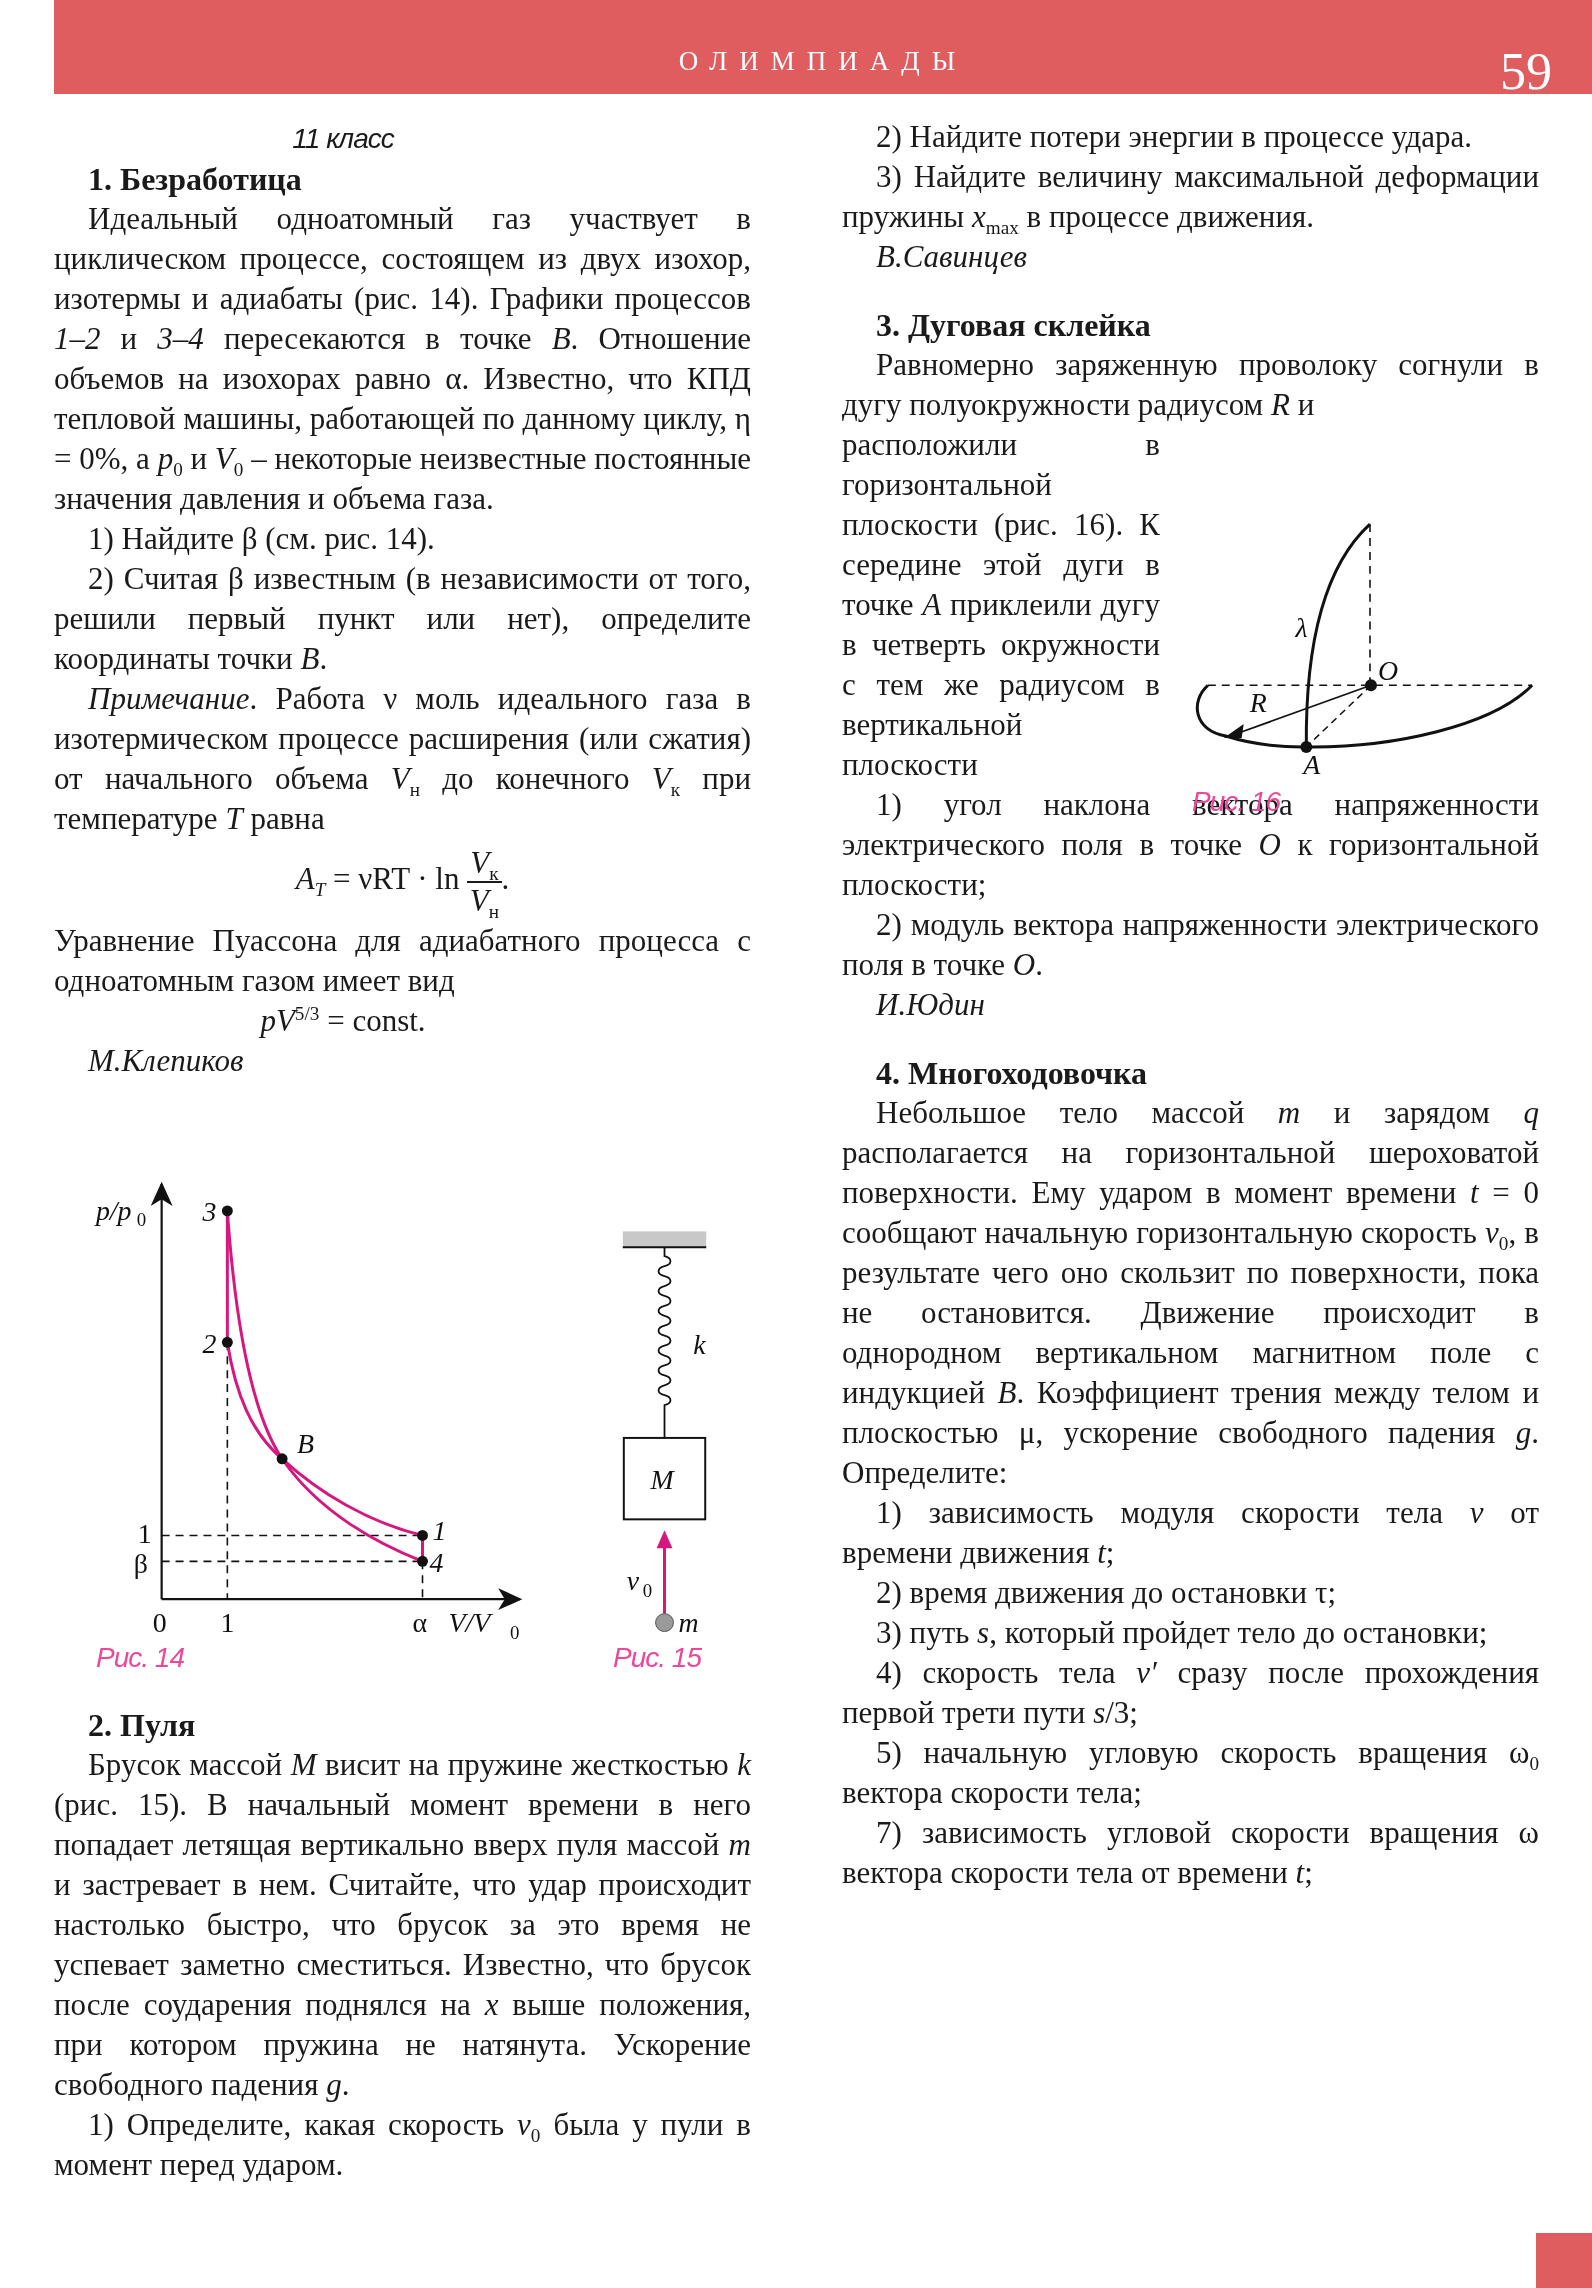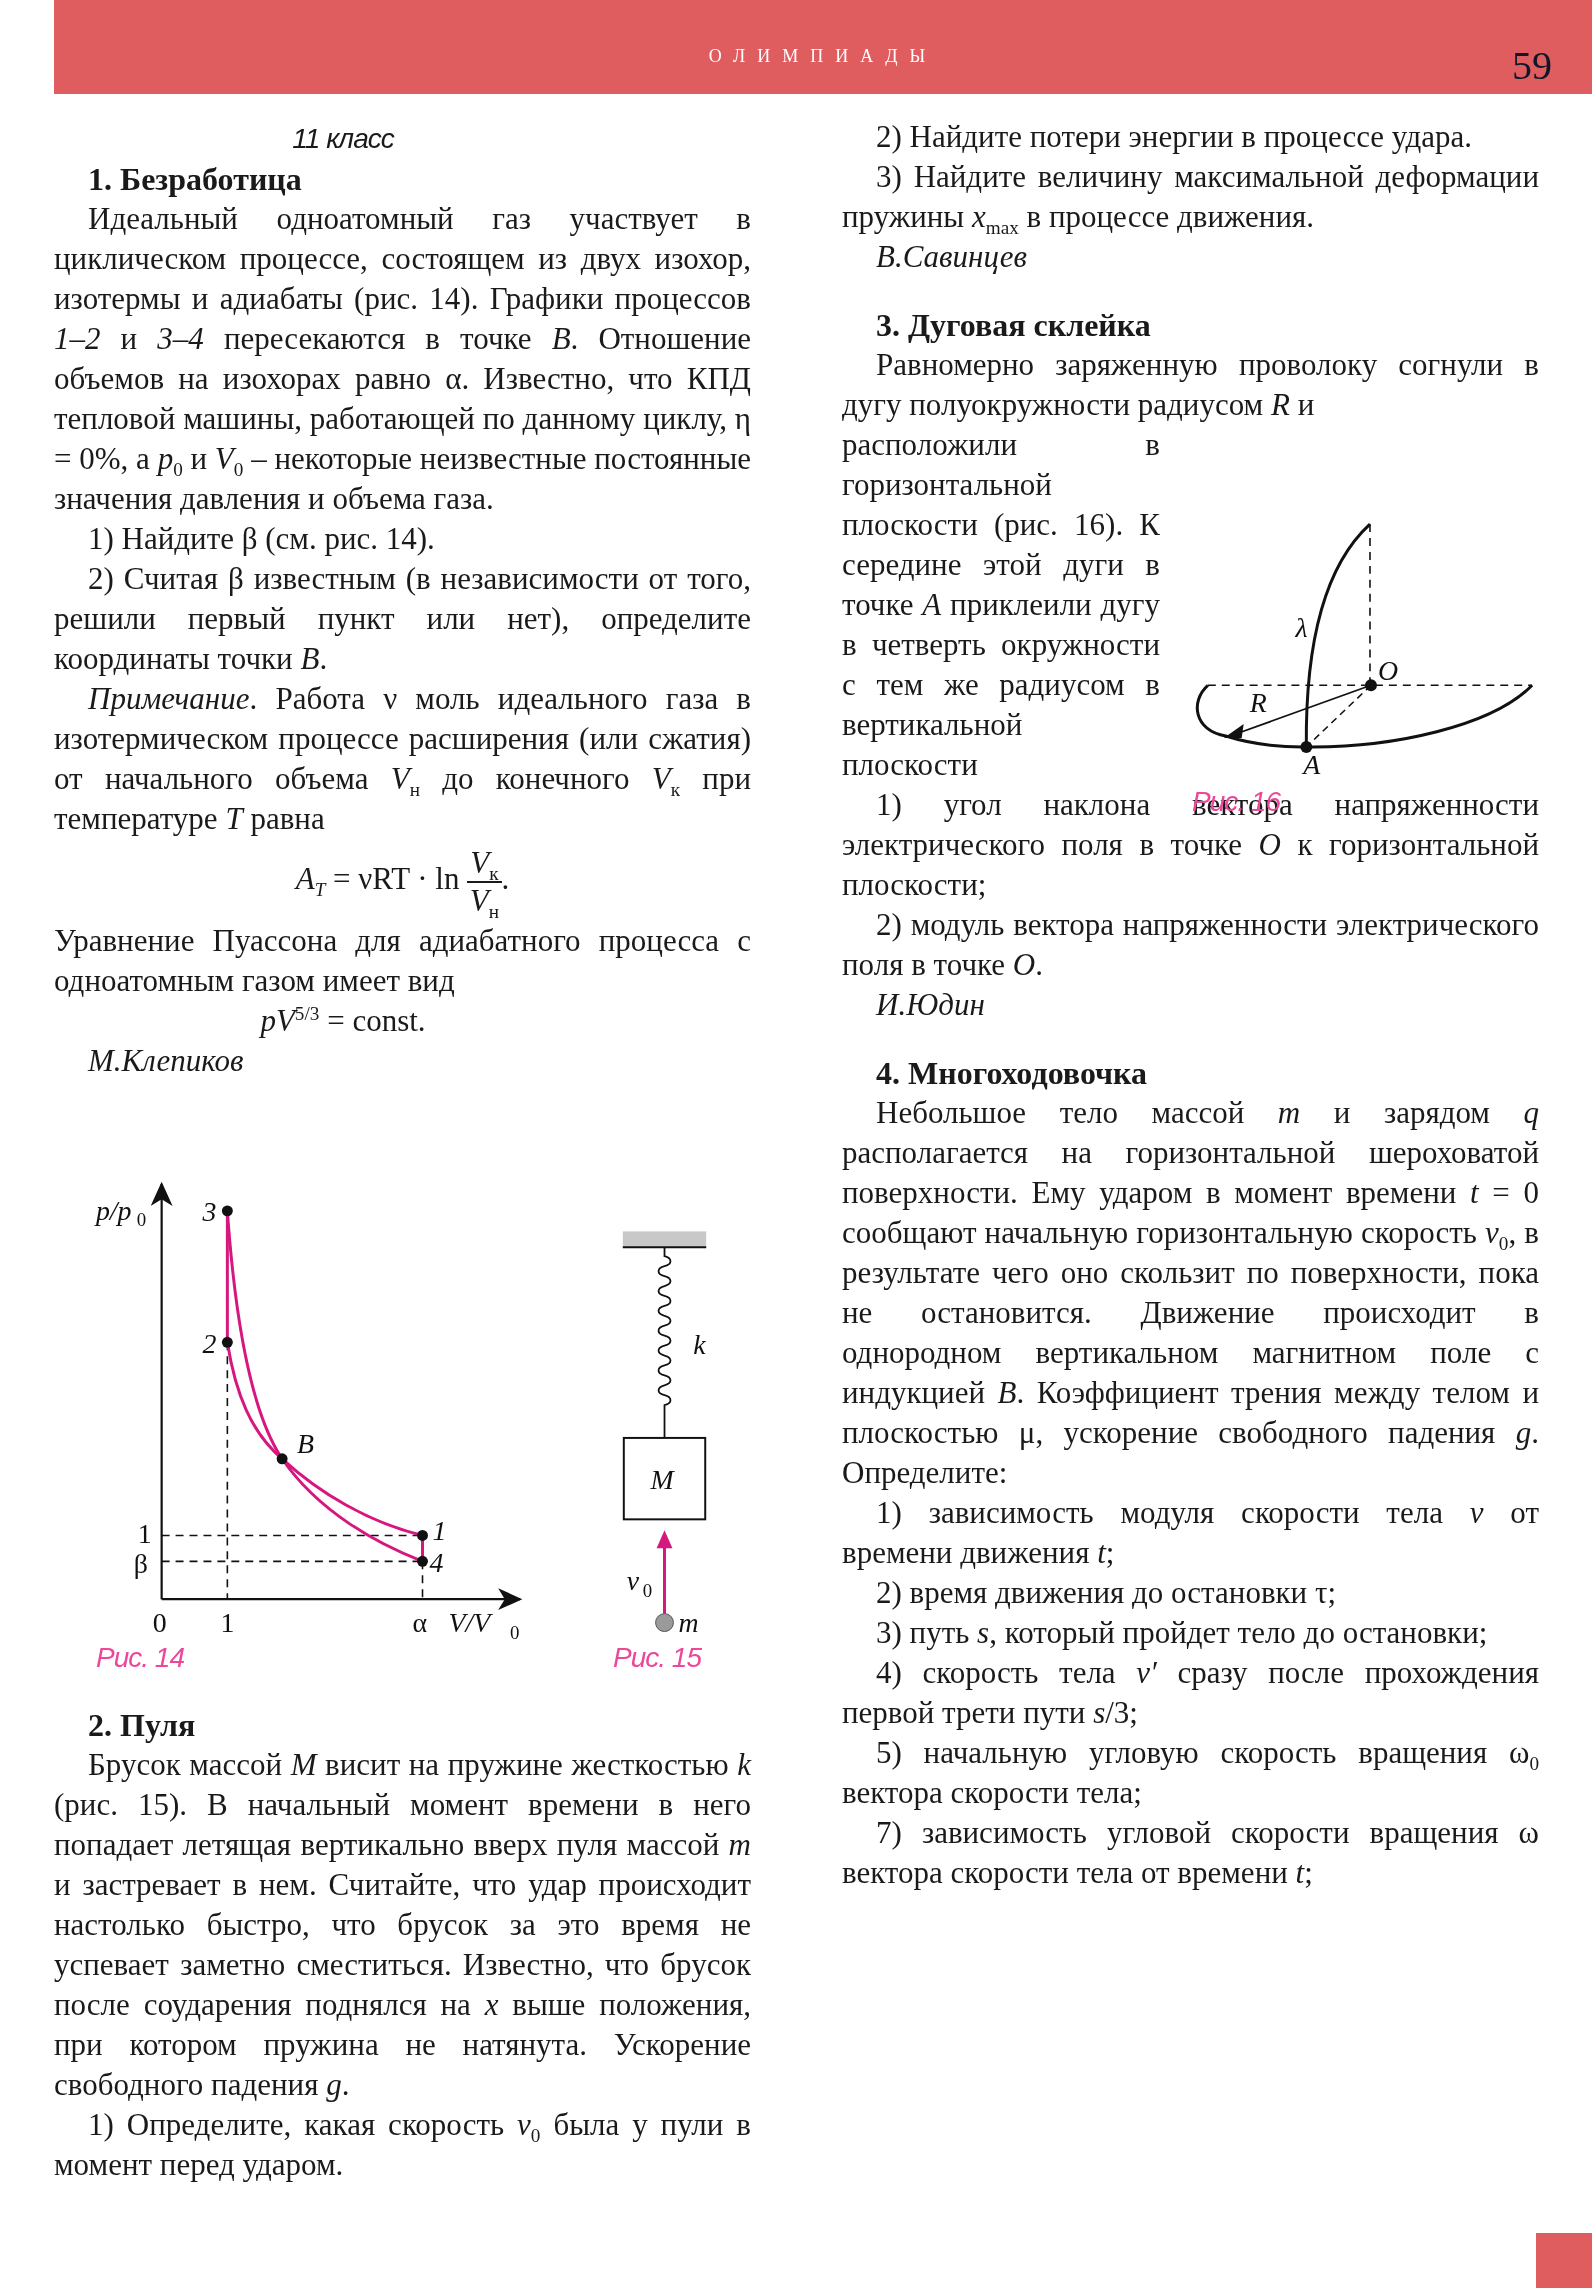--- a/index.html
+++ b/index.html
@@ -1,21 +1,21 @@
 <!DOCTYPE html>
 <html><head>
 <meta charset="utf-8">
 <style>
   html, body { margin: 0; padding: 0; background: #ffffff; }
   body { width: 1592px; height: 2289px; position: relative; overflow: hidden;
          font-family: "Liberation Serif", "DejaVu Serif", serif; color: #1a1a1a; }
   .header { position: absolute; left: 54px; top: 0; width: 1538px; height: 94px; background: #e05d5f; }
   .header-title { position: absolute; left: 0; right: 0; top: 46px; text-align: center; color: #fff;
-                  font-size: 18px; letter-spacing: 12px; font-family: "Liberation Serif", serif; }
-  .page-num { position: absolute; right: 40px; top: 42px; color: #0f172a; font-size: 40px;
+                  font-size: 27px; letter-spacing: 12px; font-family: "Liberation Serif", serif; }
+  .page-num { position: absolute; right: 40px; top: 42px; color: #ffffff; font-size: 52px;
               font-family: "Liberation Serif", serif; }
   .corner-block { position: absolute; left: 1536px; top: 2233px; width: 56px; height: 56px; background: #e05d5f; }
 
   .col { position: absolute; font-size: 31px; line-height: 40px; text-align: justify; }
   .col-left { left: 54px; top: 119px; width: 697px; }
   .col-right { left: 842px; top: 117px; width: 697px; }
   .col p { margin: 0; text-indent: 34px; }
   .col p.noindent { text-indent: 0; }
   .grade { text-align: center; font-style: italic; font-family: "Liberation Sans", sans-serif;
            font-size: 28px; letter-spacing: -1px; margin-left: -119px; }

